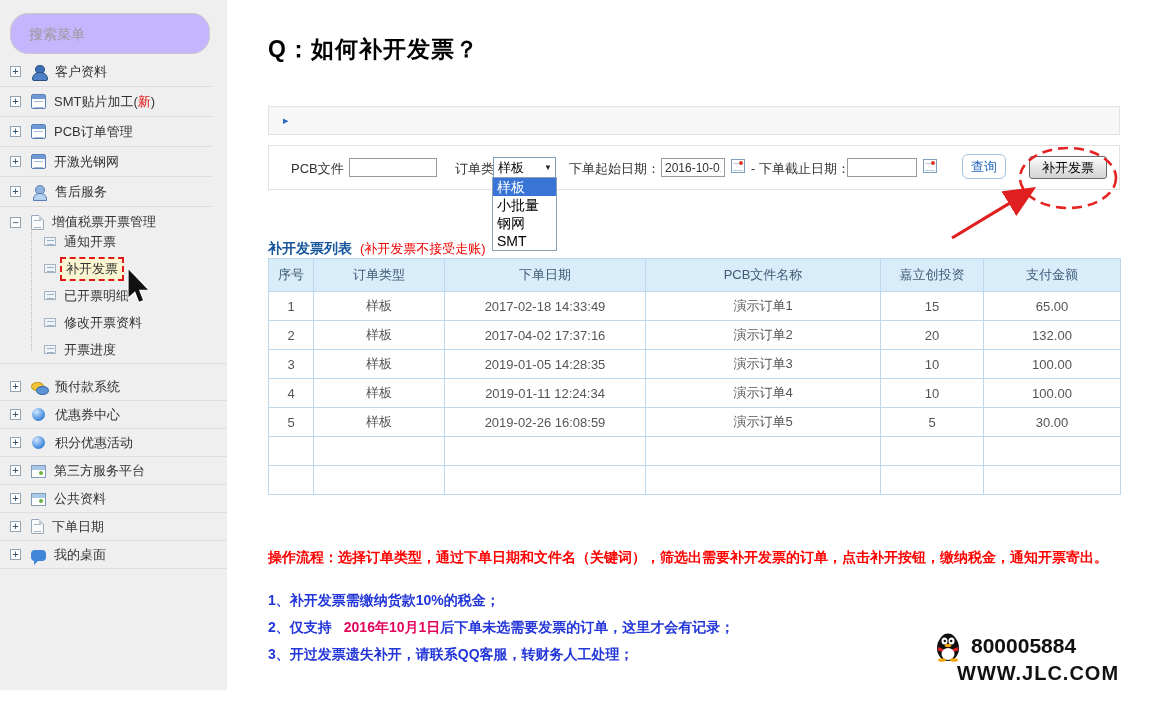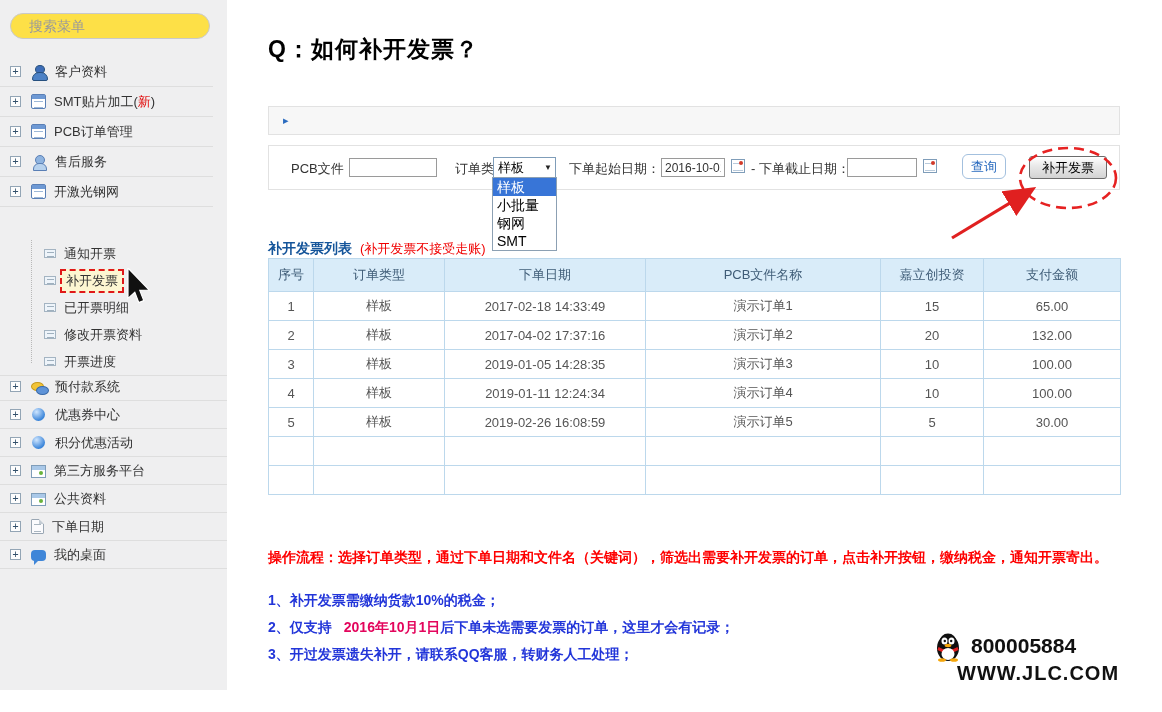--- a/index.html
+++ b/index.html
@@ -2,22 +2,22 @@
 <html><head>
 <meta charset="utf-8">
 <style>
   * { margin:0; padding:0; box-sizing:border-box; }
   html,body { width:1162px; height:712px; background:#fff; overflow:hidden;
     font-family:"Liberation Sans","DejaVu Sans",sans-serif; }
   .abs { position:absolute; }
 
   
   #sidebar { position:absolute; left:0; top:0; width:227px; height:690px; background:#efeff0; }
-  .searchwrap { position:absolute; left:10px; top:13px; width:200px; height:26px;
-    background:#fde047; border:1px solid #c9c9c9; border-radius:18px; display:flex; align-items:center; }
+  .searchwrap { position:absolute; left:10px; top:13px; width:200px; height:41px;
+    background:#c4b5fd; border:1px solid #c9c9c9; border-radius:18px; display:flex; align-items:center; }
   .searchwrap input { border:none; outline:none; background:transparent; flex:1;
     padding:0 6px 0 18px; font-size:14px; color:#666; font-family:inherit; }
   .searchwrap input::placeholder { color:#9a9a9a; }
   .mag { width:20px; height:20px; margin-right:12px; }
 
   #menu { position:absolute; left:0; top:57px; width:213px; list-style:none; }
   .mitem { height:30px; display:flex; align-items:center; border-bottom:1px solid #dedede;
     font-size:13px; color:#333; cursor:default; }
   .mitem.short { height:28px; }
   .mitem .exp { width:11px; height:11px; margin:0 0 0 10px; border:1px solid #93a5b5;
@@ -148,31 +148,36 @@
       <span class="ic ic-app"></span>
       <span><span>SMT贴片加工(</span><span class="badge-new">新</span><span>)</span></span>
     </li>
     <li class="mitem">
       <span class="exp plus"></span>
       <span class="ic ic-app"></span>
       <span>PCB订单管理</span>
     </li>
     <li class="mitem">
       <span class="exp plus"></span>
+      <span class="ic ic-app"></span>
+      <span>开激光钢网</span>
+    </li>
+    <li class="mitem">
+      <span class="exp plus"></span>
       <span class="ic ic-person"></span>
       <span>售后服务</span>
     </li>
-    <li class="mitem">
-      <span class="exp plus"></span>
-      <span class="ic ic-app"></span>
-      <span>开激光钢网</span>
+    <li class="mitem" style="border-bottom:none">
+      <span class="exp minus"></span>
+      <span class="ic ic-doc"></span>
+      <span>增值税票开票管理</span>
     </li>
   </ul>
 
-  <ul id="submenu" style="position:absolute; left:0; top:240px; width:227px;">
+  <ul id="submenu" style="position:absolute; left:0; top:228px; width:227px;">
     <li class="sitem">
       <span class="subic"></span>
       <span>通知开票</span>
     </li>
     <li class="sitem">
       <span class="subic"></span>
       <span class="hl-reissue">补开发票</span>
     </li>
     <li class="sitem">
       <span class="subic"></span>

